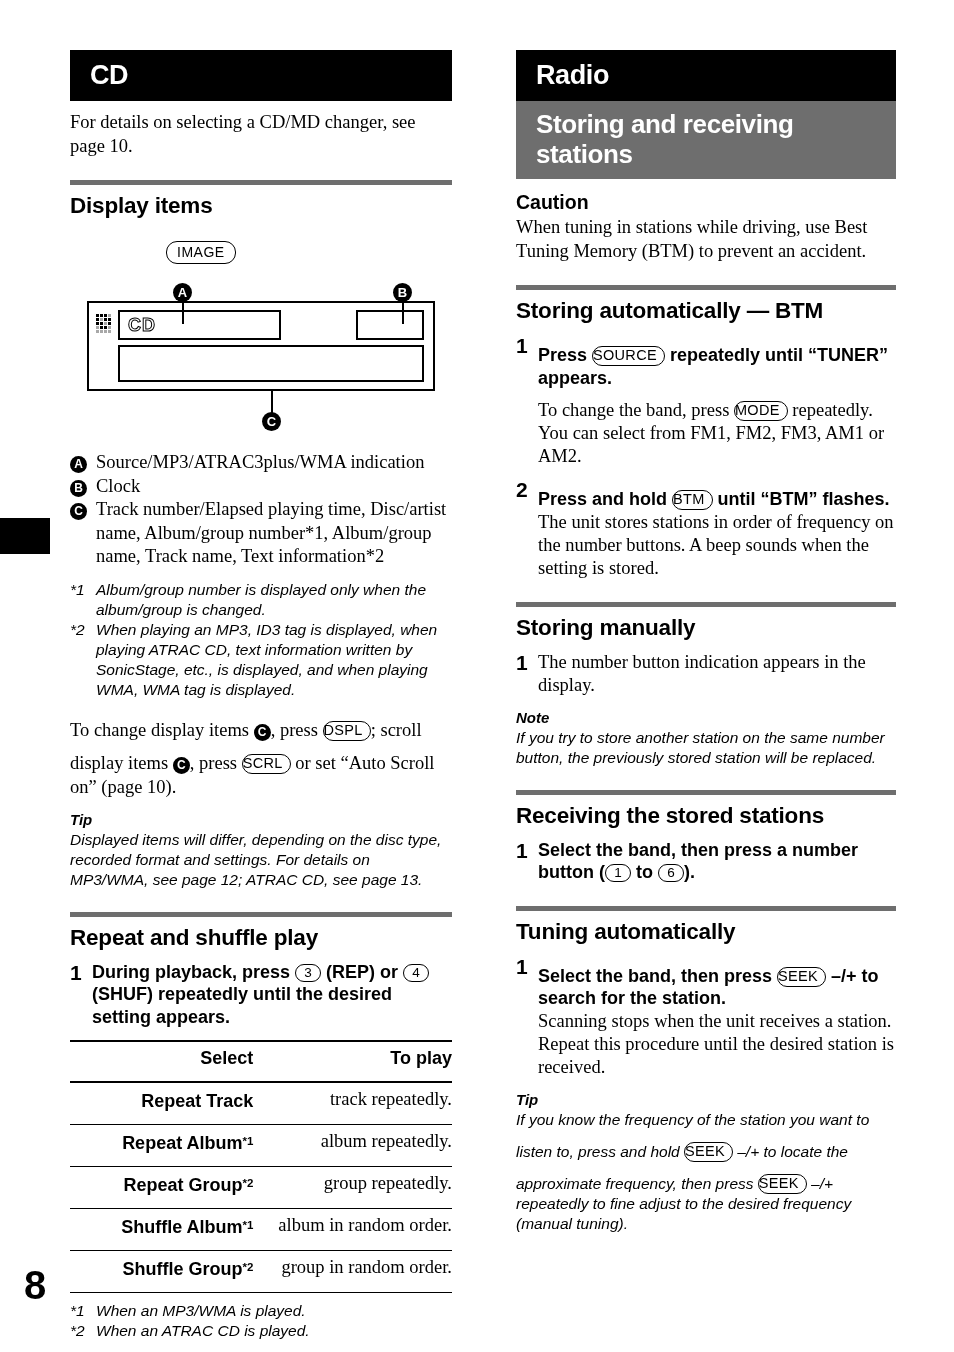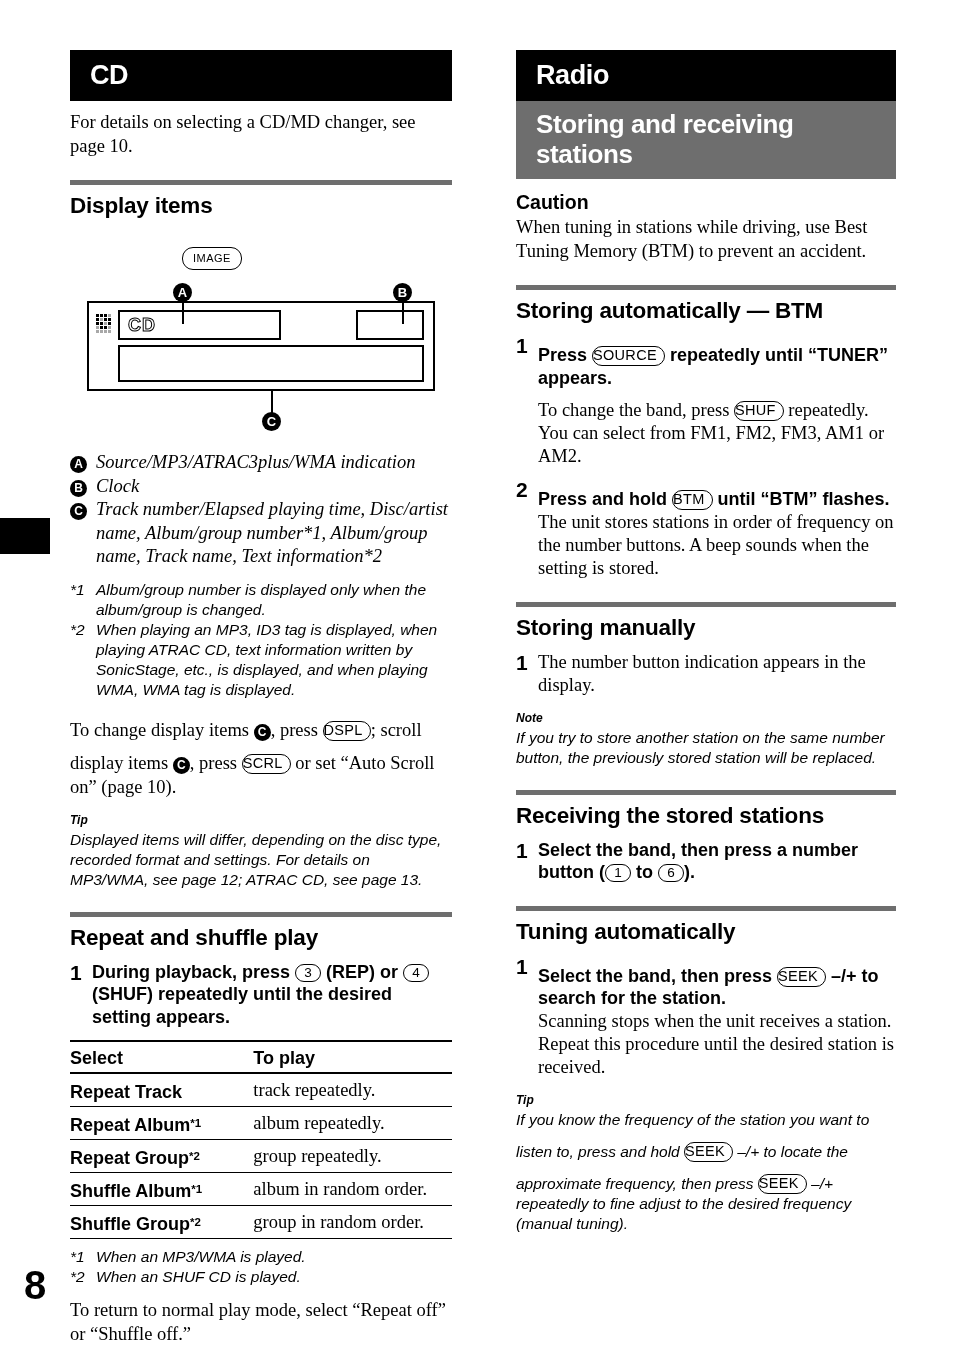--- a/index.html
+++ b/index.html
@@ -71,21 +71,21 @@
   .italic-note {
     font-family: "Liberation Sans", sans-serif;
     font-style: italic;
     font-size: 15.5px;
     line-height: 20px;
   }
   .note-head {
     font-family: "Liberation Sans", sans-serif;
     font-style: italic;
     font-weight: bold;
-    font-size: 12px;
+    font-size: 15px;
     line-height: 20px;
   }
 
   
   .rule-thick {
     height: 5px;
     background: #6e6e6e;
     margin: 22px 0 0 0;
   }
   .h2 {
@@ -169,29 +169,28 @@
     font-size: 12px;
     line-height: 17px;
     text-align: center;
     vertical-align: 0px;
   }
 
   
   .diagram { position: relative; height: 196px; margin-top: 22px; }
   .img-cap {
     position: absolute;
-    left: 112px; top: 0;
+    left: 96px; top: 0;
     border: 1.5px solid #000;
     border-radius: 11px;
     padding: 1px 10px 2px 10px;
     font-family: "Liberation Sans", sans-serif;
-    font-size: 11px;
+    font-size: 14px;
     line-height: 18px;
     letter-spacing: 0.5px;
-    margin-top: 6px;
   }
   .lcd-outer {
     position: absolute;
     left: 17px; top: 60px;
     width: 348px; height: 90px;
     border: 2.5px solid #000;
     box-sizing: border-box;
   }
   .lcd-top-field {
     position: absolute;
@@ -246,21 +245,20 @@
 
   
   .legend { margin-top: 14px; }
   .legend-row { display: flex; align-items: flex-start; margin-bottom: 0px; }
   .legend-badge { flex: 0 0 26px; padding-top: 3px; }
   .legend-text {
     font-family: "Liberation Serif", serif;
     font-size: 18.5px;
     line-height: 23.5px;
     flex: 1 1 auto;
-    font-style: italic;
   }
 
   
   .fn-block { margin-top: 11px; }
   .fn-row { display: flex; }
   .fn-mark {
     flex: 0 0 26px;
     font-family: "Liberation Sans", sans-serif;
     font-style: italic;
     font-size: 15.5px;
@@ -274,22 +272,22 @@
     line-height: 20px;
   }
 
   
   table.modes {
     width: 100%;
     border-collapse: collapse;
     margin-top: 12px;
   }
   table.modes th, table.modes td {
-    text-align: left;
-    padding: 5px 0 3px 0;
+    text-align: right;
+    padding: 5px 0 12px 0;
     border-bottom: 1.5px solid #000;
     vertical-align: top;
   }
   table.modes thead th { border-top: 2.5px solid #000; border-bottom: 2.5px solid #000; }
   table.modes th {
     font-family: "Liberation Sans", sans-serif;
     font-weight: bold;
     font-size: 18px;
     line-height: 22px;
   }
@@ -454,21 +452,21 @@
       </tbody>
     </table>
 
     <div class="fn-block" style="margin-top:8px;">
       <div class="fn-row">
         <div class="fn-mark">*1</div>
         <div class="fn-text">When an MP3/WMA is played.</div>
       </div>
       <div class="fn-row">
         <div class="fn-mark">*2</div>
-        <div class="fn-text">When an SHUF CD is played.</div>
+        <div class="fn-text">When an ATRAC CD is played.</div>
       </div>
     </div>
 
     <div class="body-text" style="margin-top:11px;">To return to normal play mode, select “Repeat off” or “Shuffle off.”</div>
   </div>
 
   <div class="col-right">
 
     <div class="banner-black">Radio</div>
     <div class="banner-gray">Storing and receiving stations</div>
@@ -479,21 +477,21 @@
     <div class="rule-thick"></div>
     <div class="h2">Storing automatically — BTM</div>
 
     <div class="step">
       <div class="step-num">1</div>
       <div class="step-body">
         <div class="step-title">
           <span>Press </span><span class="key">SOURCE</span><span> repeatedly until “TUNER” appears.</span>
         </div>
         <div class="step-detail">
-          <span>To change the band, press </span><span class="key">SHUF</span><span> repeatedly. You can select from FM1, FM2, FM3, AM1 or AM2.</span>
+          <span>To change the band, press </span><span class="key">MODE</span><span> repeatedly. You can select from FM1, FM2, FM3, AM1 or AM2.</span>
         </div>
       </div>
     </div>
 
     <div class="step">
       <div class="step-num">2</div>
       <div class="step-body">
         <div class="step-title">
           <span>Press and hold </span><span class="key">BTM</span><span> until “BTM” flashes.</span>
         </div>

